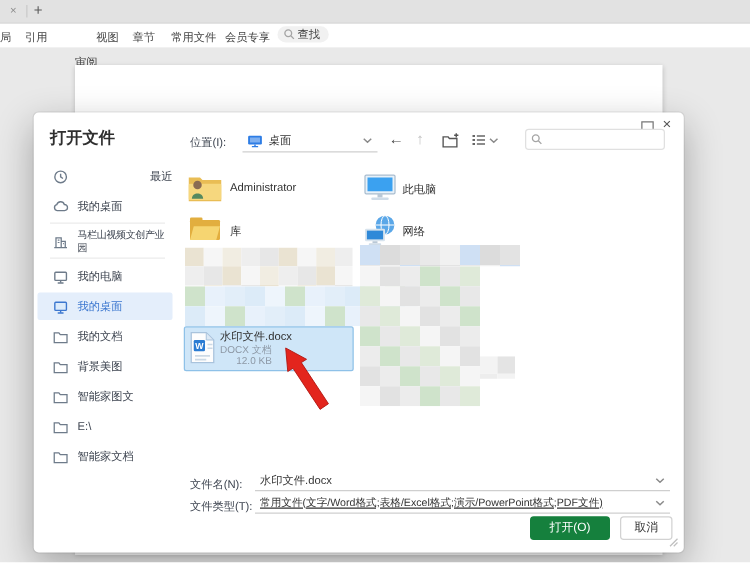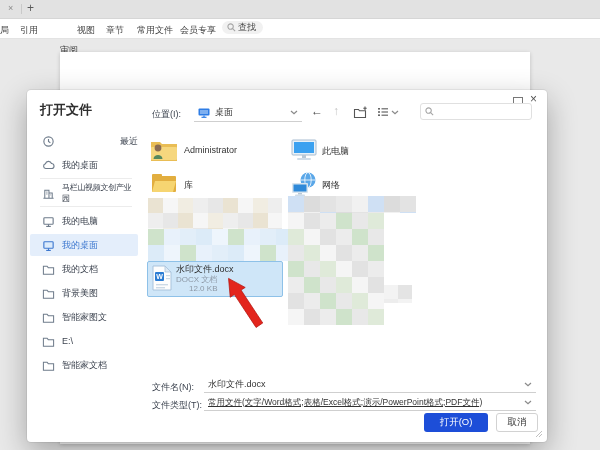--- a/index.html
+++ b/index.html
@@ -313,21 +313,21 @@
       </svg>
   </div>
   <span class="abs dz fld-label" style="left:152px;top:399px;">文件类型(T):</span>
   <div class="abs dz combo fld-combo" style="top:395px;" id="filetype-combo">
     <span class="val">常用文件(文字/Word格式;表格/Excel格式;演示/PowerPoint格式;PDF文件)</span>
     <svg width="8" height="5">
         <use href="#i-chev"></use>
       </svg>
   </div>
 
-  <button class="abs dz" id="open-btn" style="background: #1d4ed8;">打开(O)</button>
+  <button class="abs dz" id="open-btn" style="background: #15803d;">打开(O)</button>
   <button class="abs dz" id="cancel-btn">取消</button>
   <svg class="abs dz" style="left:533px;top:428px;" width="10" height="10">
       <use href="#i-grip"></use>
     </svg>
 
 <div style="position: absolute; left: 148px; top: 198px; width: 134px; height: 31px; overflow: hidden; z-index: 2;">
       <i style="position: absolute; left: 0px; top: 0px; width: 15px; height: 15px; background: rgb(234, 227, 210);"></i>
       <i style="position: absolute; left: 15px; top: 0px; width: 15px; height: 15px; background: rgb(246, 246, 246);"></i>
       <i style="position: absolute; left: 30px; top: 0px; width: 15px; height: 15px; background: rgb(241, 237, 226);"></i>
       <i style="position: absolute; left: 45px; top: 0px; width: 15px; height: 15px; background: rgb(238, 238, 238);"></i>

